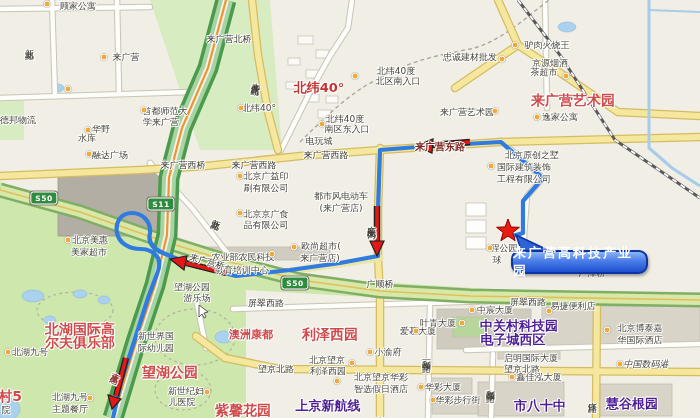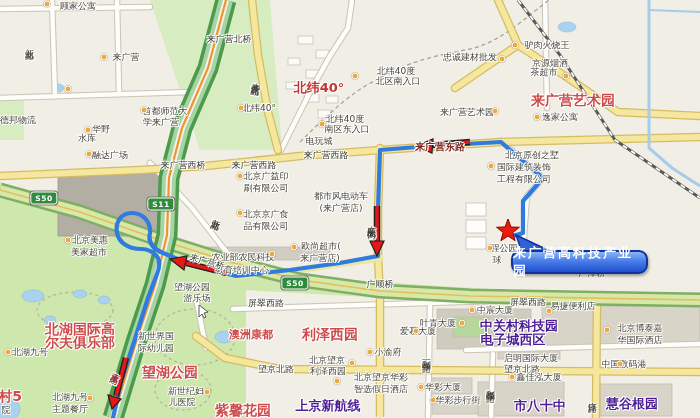--- a/index.html
+++ b/index.html
@@ -227,21 +227,21 @@
       <span class="lb rroad" style="left: 440px; top: 147px; transform: translate(-50%, -50%) rotate(0deg);">来广营东路</span>
       <span class="lb poi" style="left: 309px; top: 141px; transform: translate(-50%, -50%) rotate(0deg); padding-left: 20px;">电玩城</span>
       <span class="lb poi" style="left: 90px; top: 240px; transform: translate(-50%, -50%) rotate(0deg);">北京美惠</span>
       <span class="lb poi" style="left: 89px; top: 252px; transform: translate(-50%, -50%) rotate(0deg);">美家超市</span>
       <span class="lb road v" style="left: 219px; top: 214px; transform: translate(-50%, -50%) rotate(20deg);">新北路</span>
       <span class="lb poi" style="left: 266px; top: 176px; transform: translate(-50%, -50%) rotate(0deg);">北京广益印</span>
       <span class="lb poi" style="left: 266px; top: 188px; transform: translate(-50%, -50%) rotate(0deg);">刷有限公司</span>
       <span class="lb poi" style="left: 341px; top: 196px; transform: translate(-50%, -50%) rotate(0deg);">都市风电动车</span>
       <span class="lb poi" style="left: 341px; top: 208px; transform: translate(-50%, -50%) rotate(0deg);">(来广营店)</span>
       <span class="lb poi" style="left: 266px; top: 214px; transform: translate(-50%, -50%) rotate(0deg);">北京京广食</span>
-      <span class="lb poi" style="left: 266px; top: 226px; transform: translate(-50%, -50%) rotate(0deg);">品有限公司</span>
+      <span class="lb poi" style="left: 266px; top: 226px; transform: translate(-50%, -50%) rotate(0deg); font-family: Liberation Mono, monospace;">品有限公司</span>
       <span class="lb road v" style="left: 371px; top: 221px; transform: translate(-50%, -50%) rotate(0deg);">广顺北大街</span>
       <span class="lb poi" style="left: 321px; top: 246px; transform: translate(-50%, -50%) rotate(0deg);">欧尚超市(</span>
       <span class="lb poi" style="left: 320px; top: 258px; transform: translate(-50%, -50%) rotate(0deg);">来广营店)</span>
       <span class="lb poi" style="left: 243px; top: 257px; transform: translate(-50%, -50%) rotate(0deg);">农业部农民科技</span>
       <span class="lb poi" style="left: 242px; top: 270px; transform: translate(-50%, -50%) rotate(0deg);">教育培训中心</span>
       <span class="lb poi" style="left: 532px; top: 155px; transform: translate(-50%, -50%) rotate(0deg);">北京原创之墅</span>
       <span class="lb poi" style="left: 524px; top: 167px; transform: translate(-50%, -50%) rotate(0deg);">国际建筑装饰</span>
       <span class="lb poi" style="left: 524px; top: 179px; transform: translate(-50%, -50%) rotate(0deg);">工程有限公司</span>
       <span class="lb poi" style="left: 504px; top: 248px; transform: translate(-50%, -50%) rotate(0deg);">程公园</span>
       <span class="lb poi" style="left: 497px; top: 260px; transform: translate(-50%, -50%) rotate(0deg);">球</span>
@@ -282,21 +282,21 @@
       <span class="lb red13" style="left: 328px; top: 405px; transform: translate(-50%, -50%) rotate(0deg);">上京新航线</span>
       <span class="lb red12" style="left: 243px; top: 410px; transform: translate(-50%, -50%) rotate(0deg);">紫馨花园</span>
       <span class="lb road v" style="left: 380px; top: 410px; transform: translate(-50%, -50%) rotate(0deg);">广顺</span>
       <span class="lb poi" style="left: 495px; top: 310px; transform: translate(-50%, -50%) rotate(0deg);">中宸大厦</span>
       <span class="lb poi" style="left: 573px; top: 306px; transform: translate(-50%, -50%) rotate(0deg);">易捷便利店</span>
       <span class="lb red13" style="left: 519px; top: 325px; transform: translate(-50%, -50%) rotate(0deg);">中关村科技园</span>
       <span class="lb red13" style="left: 513px; top: 339px; transform: translate(-50%, -50%) rotate(0deg);">电子城西区</span>
       <span class="lb poi" style="left: 640px; top: 328px; transform: translate(-50%, -50%) rotate(0deg);">北京博泰嘉</span>
       <span class="lb poi" style="left: 640px; top: 340px; transform: translate(-50%, -50%) rotate(0deg);">华国际酒店</span>
       <span class="lb poi" style="left: 531px; top: 358px; transform: translate(-50%, -50%) rotate(0deg);">启明国际大厦</span>
-      <span class="lb poi" style="left: 624px; top: 364px; transform: translate(-50%, -50%) rotate(0deg);">中国数码港</span>
+      <span class="lb poi" style="left: 646px; top: 364px; transform: translate(-50%, -50%) rotate(0deg); font-style: italic;">中国数码港</span>
       <span class="lb poi" style="left: 539px; top: 377px; transform: translate(-50%, -50%) rotate(0deg);">鑫佳泓大厦</span>
       <span class="lb road v" style="left: 490px; top: 385px; transform: translate(-50%, -50%) rotate(0deg);">利泽中二路</span>
       <span class="lb red13" style="left: 540px; top: 405px; transform: translate(-50%, -50%) rotate(0deg);">市八十中</span>
       <span class="lb red13" style="left: 632px; top: 403px; transform: translate(-50%, -50%) rotate(0deg);">慧谷根园</span>
       <span class="lb road v" style="left: 592px; top: 396px; transform: translate(-50%, -50%) rotate(0deg);">广泽路</span>
       <span class="dot" style="left: 47px; top: 4px;"></span>
       <span class="dot" style="left: 104px; top: 57px;"></span>
       <span class="dot" style="left: 68px; top: 89px;"></span>
       <span class="dot" style="left: 88px; top: 130px;"></span>
       <span class="dot" style="left: 144px; top: 110px;"></span>

